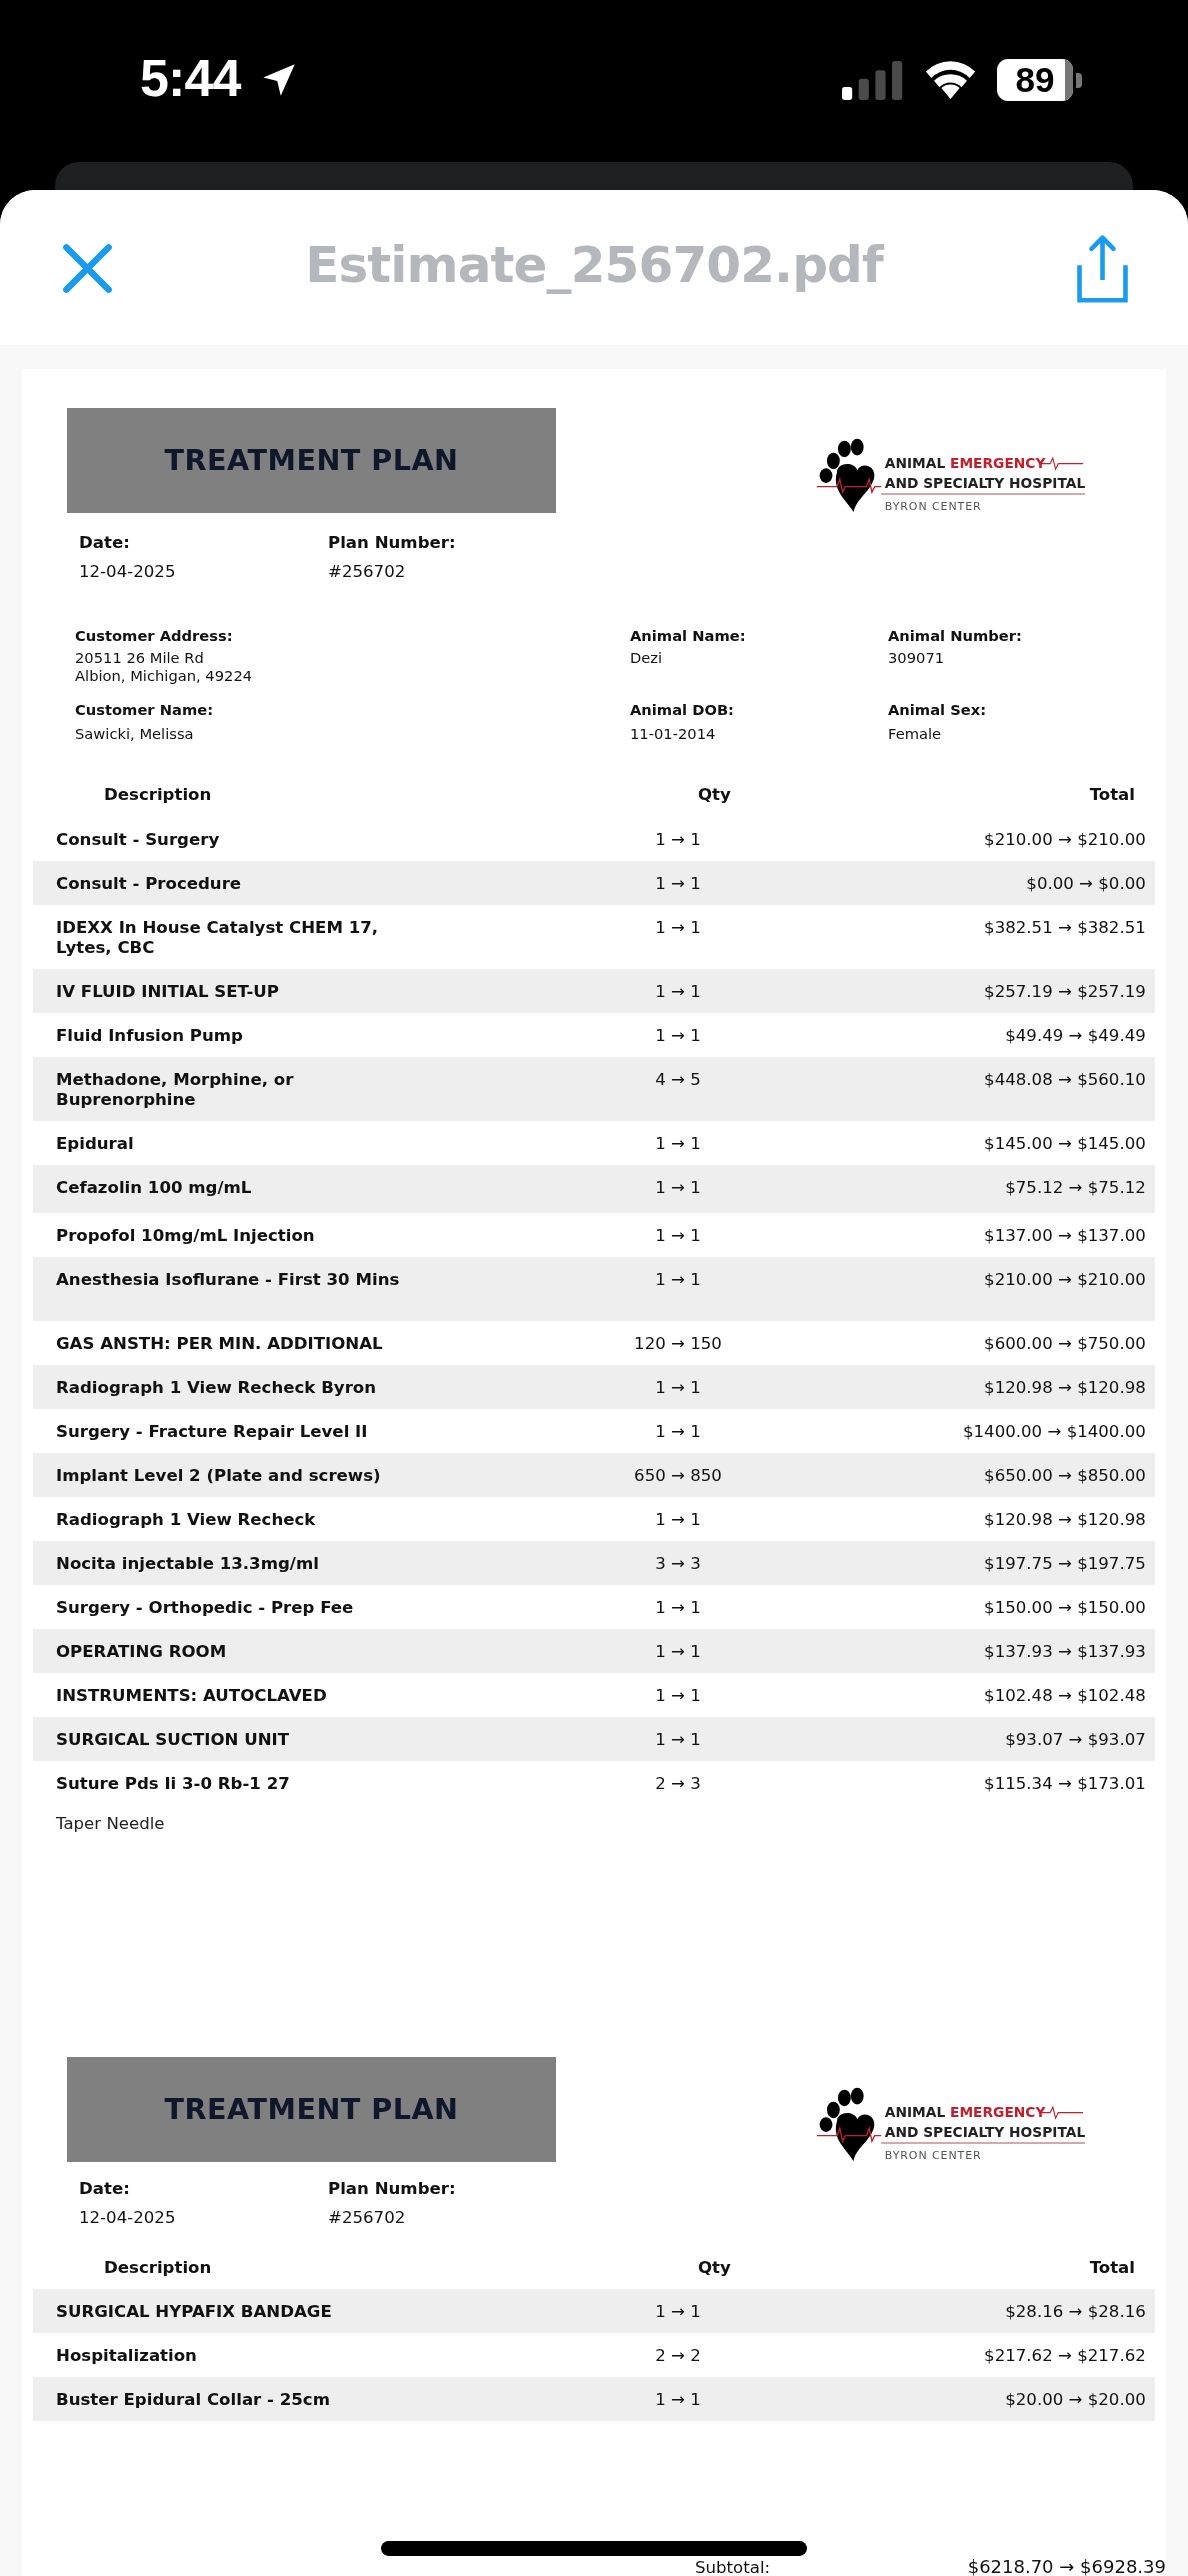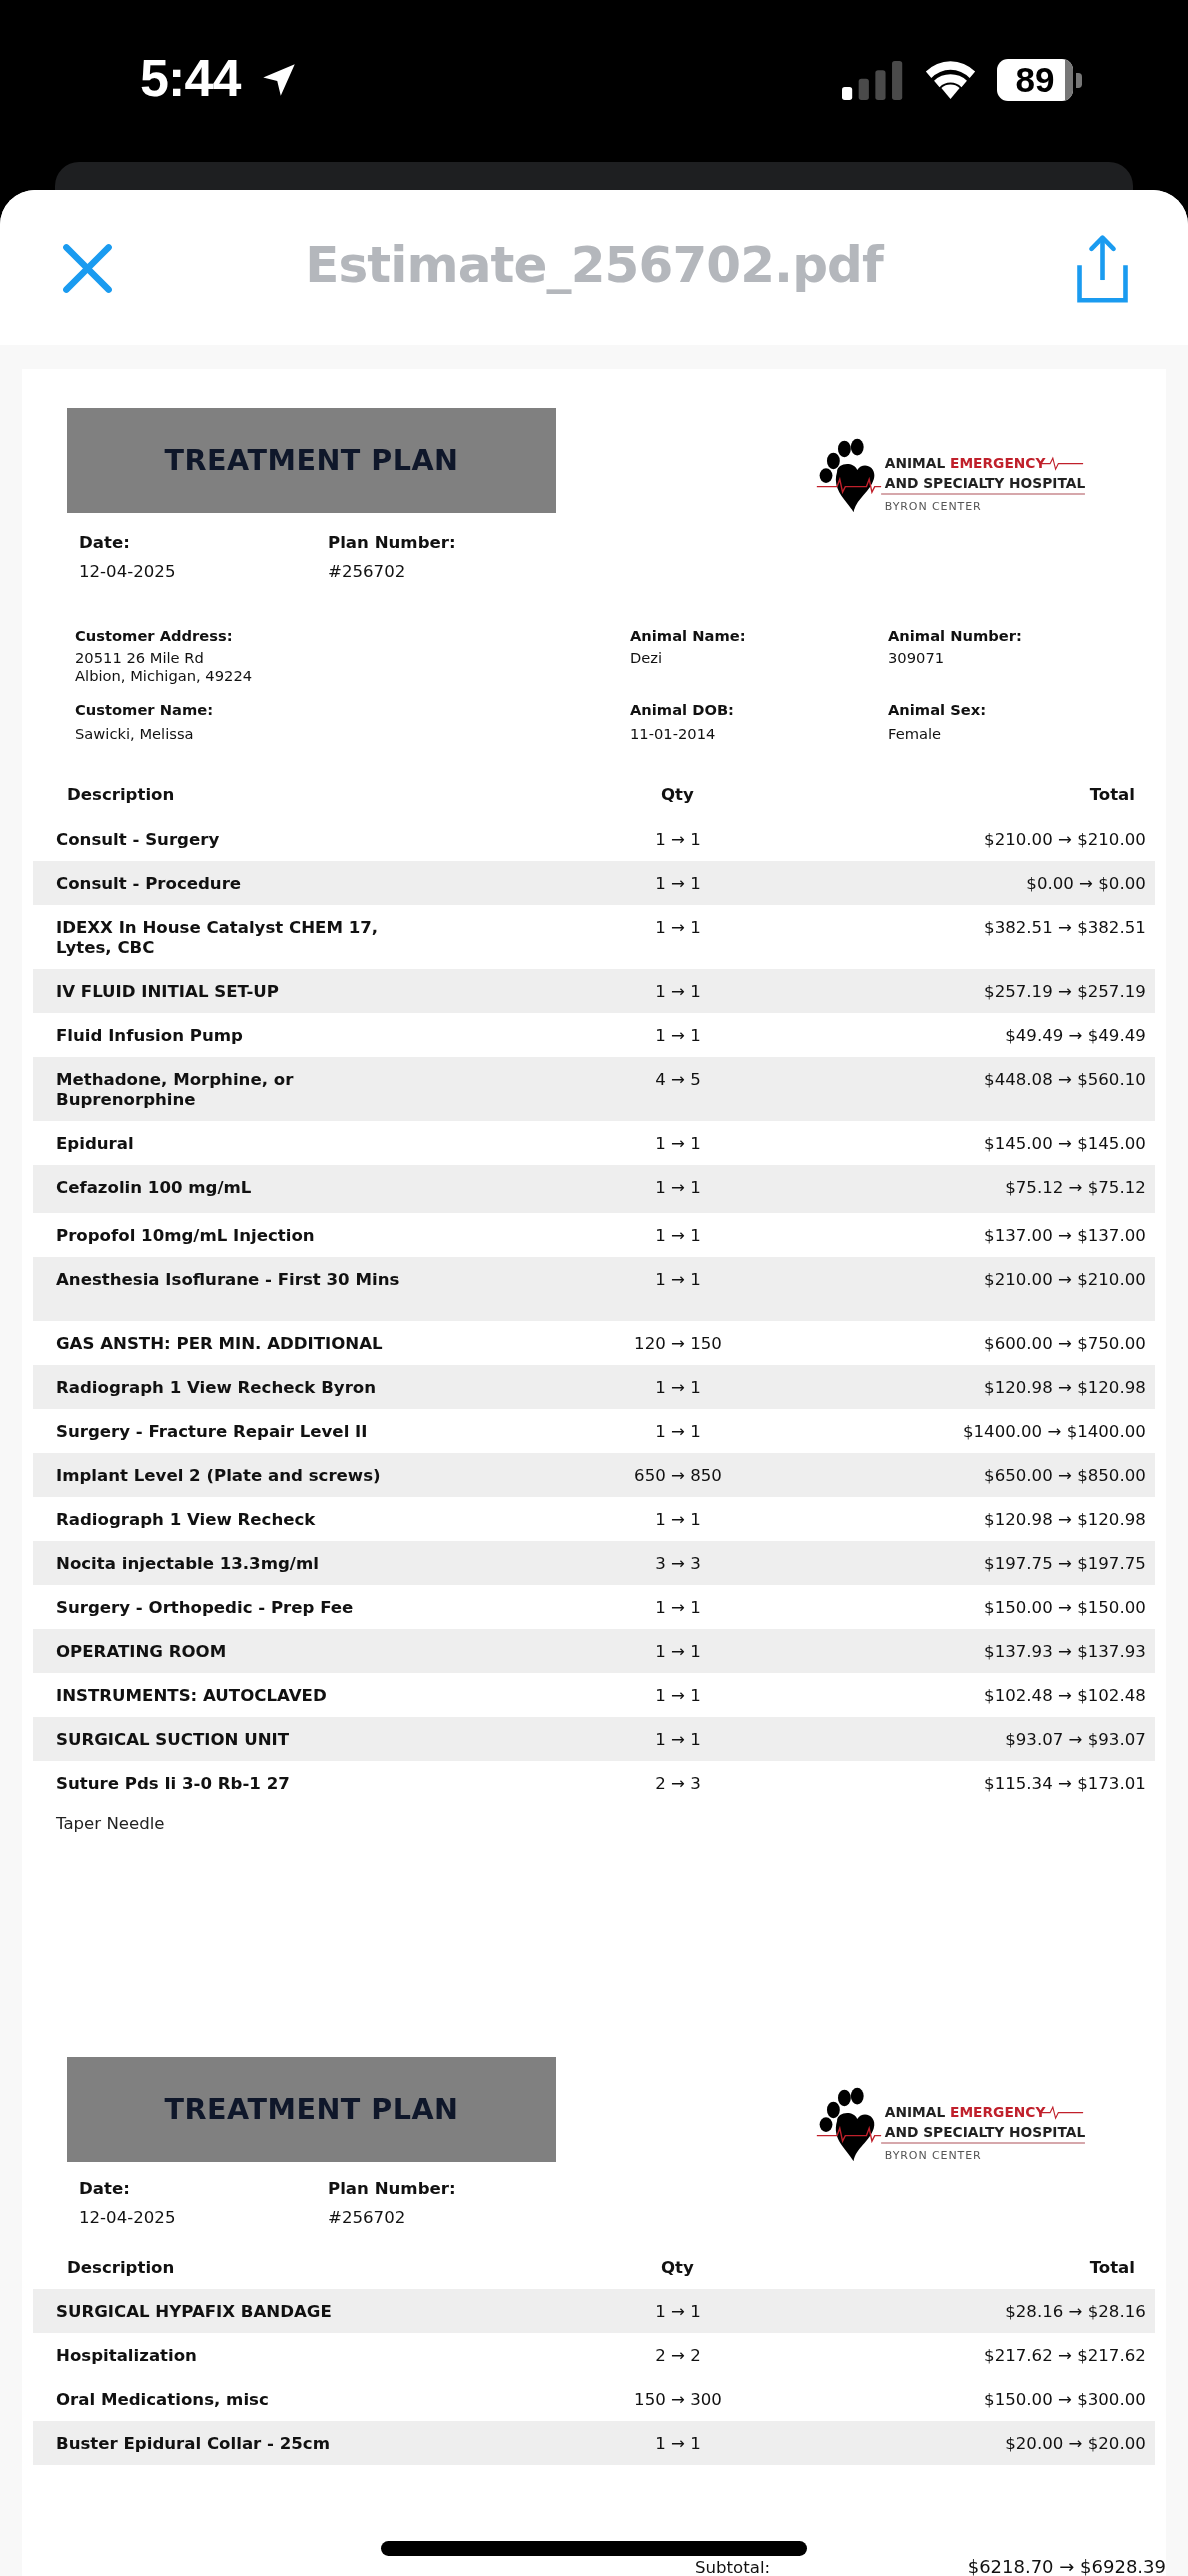--- a/index.html
+++ b/index.html
@@ -35,21 +35,21 @@
   .tp-header { position: absolute; left: 45px; width: 489px; height: 105px; background: #808080; color: #0f172a; font-size: 28.6px; font-weight: 700; text-align: center; line-height: 105px; letter-spacing: 0.5px; }
   .logo { position: absolute; width: 304px; height: 101px; }
   .logo svg { width: 100%; height: 100%; }
 
   .meta-label { position: absolute; font-size: 16.6px; font-weight: 700; color: #111; }
   .meta-value { position: absolute; font-size: 16.6px; color: #111; }
   .info-label { position: absolute; font-size: 14.7px; font-weight: 700; color: #111; }
   .info-value { position: absolute; font-size: 14.7px; color: #111; line-height: 18.4px; white-space: pre-line; }
 
   .table { position: absolute; left: 0; width: 1144px; }
-  .th { position: absolute; font-size: 16.6px; font-weight: 700; color: #111; }
+  .th { position: absolute; font-size: 16.6px; font-weight: 700; color: #111; margin-left: 37px; }
   .row { position: relative; width: 1122px; margin-left: 11px; }
   .row.shaded { background: #eeeeee; }
   .cell-desc { position: absolute; left: 23px; top: 13px; width: 350px; font-size: 16.6px; font-weight: 700; color: #111; line-height: 20px; }
   .cell-qty { position: absolute; left: 553px; width: 184px; top: 13px; text-align: center; font-size: 16.6px; color: #111; }
   .cell-total { position: absolute; right: 9.2px; top: 13px; font-size: 16.6px; color: #111; text-align: right; }
   .cell-note { position: absolute; left: 23px; font-size: 16.6px; color: #222; }
 
   .footer { position: absolute; left: 0; width: 1144px; top: 1672px; height: 135px; background: #808080; color: #fff; text-align: center; }
   .footer-strip { position: absolute; left: 0; width: 1144px; top: 1807px; height: 8.3px; background: #e2e2e2; }
   .footer-thanks { position: absolute; left: 0; width: 100%; top: 42px; font-size: 17.5px; font-weight: 700; }
@@ -303,25 +303,20 @@
         <div class="row shaded" style="height: 44px;">
           <div class="cell-desc">SURGICAL HYPAFIX BANDAGE</div>
           <div class="cell-qty">1 → 1</div>
           <div class="cell-total">$28.16 → $28.16</div>
         </div>
         <div class="row" style="height: 44px;">
           <div class="cell-desc">Hospitalization</div>
           <div class="cell-qty">2 → 2</div>
           <div class="cell-total">$217.62 → $217.62</div>
         </div>
-        <div class="row" style="height: 44px;">
-          <div class="cell-desc">Oral Medications, misc</div>
-          <div class="cell-qty">150 → 300</div>
-          <div class="cell-total">$150.00 → $300.00</div>
-        </div>
         <div class="row shaded" style="height: 44px;">
           <div class="cell-desc">Buster Epidural Collar - 25cm</div>
           <div class="cell-qty">1 → 1</div>
           <div class="cell-total">$20.00 → $20.00</div>
         </div>
       </div>
 
     <div class="subtotal-label" style="left:673px; top:536px;">Subtotal:</div>
     <div class="subtotal-value" style="right:0px; top:534px;">$6218.70 → $6928.39</div>
   </div>

